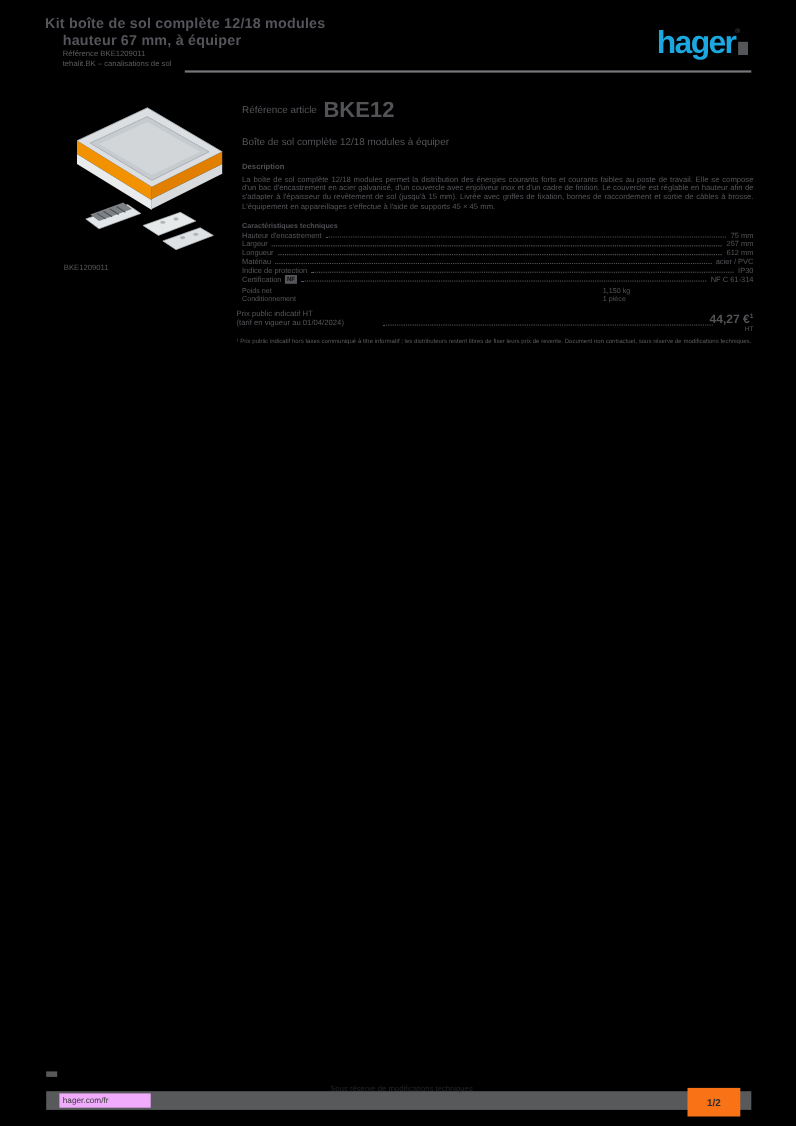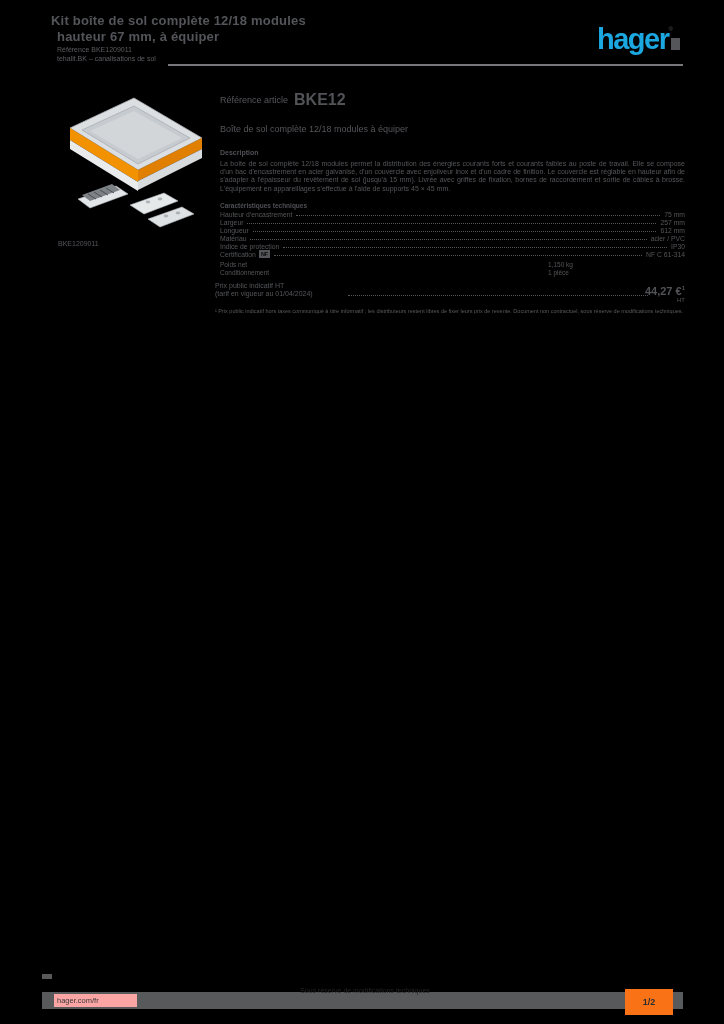--- a/index.html
+++ b/index.html
@@ -14,21 +14,21 @@
   
   .title-line { font-weight:bold; font-size:13px; line-height:15px; color:#54555A; letter-spacing:.2px; }
   .sub-line  { font-size:7px; line-height:8.5px; color:#5c5d61; }
   #logo { font-weight:800; font-size:29px; letter-spacing:-1.5px; line-height:27px; }
   #logo-mark { width:9px; height:12px; background:#55565A; display:inline-block; }
   #logo-reg { font-size:6px; color:#55565A; vertical-align:top; }
   #header-rule { background:#77787B; }
 
   
   .ref-label { font-size:9px; color:#55565A; }
-  .ref-value { font-size:16px; font-weight:bold; color:#525357; margin-left:6px; }
+  .ref-value { font-size:20px; font-weight:bold; color:#525357; margin-left:6px; }
   .designation { font-size:9px; color:#55565A; }
   .h-small { font-size:7px; font-weight:bold; color:#4f5054; }
   .paragraph {
     font-size:7px; line-height:8.2px; text-align:justify; color:#55565A;
     width:465px;
   }
   .spec-table { width:465px; }
   .spec-row { display:flex; align-items:flex-end; height:8px; font-size:6.8px; color:#55565A; }
   .spec-row .lbl { white-space:nowrap; }
   .spec-row .leader { flex:1; border-bottom:1px dotted #55565A; margin:0 4px 2px 4px; }
@@ -42,37 +42,37 @@
   .info-row .spacer { flex:0 0 198px; }
   .price-line { font-size:7px; line-height:8px; color:#55565A; }
   .price-leader { border-bottom:1px dotted #55565A; }
   .price-value { font-size:11px; font-weight:bold; color:#525357; text-align:right; line-height:12px; }
   .price-ht { font-size:6px; text-align:right; color:#55565A; }
   .footnote { font-size:5.5px; line-height:6px; color:#5a5b5f; width:470px; }
 
   
   #footer-bar { background:#58595B; }
   #footer-web {
-    background:#fca5a5; color:#3a3a39; font-size:7.5px; line-height:13px;
+    background:#f0abfc; color:#3a3a39; font-size:7.5px; line-height:13px;
     padding-left:3px;
   }
   #footer-note { font-size:7px; color:#232427; text-align:center; }
   #footer-page {
     background:#f97316; color:#2c2d2f; font-size:9px; font-weight:bold;
     text-align:center; line-height:26px;
   }
   #footer-tick { background:#58595B; }
   .caption { font-size:7px; color:#55565A; }
 </style>
 </head>
 <body>
 
 <div id="page">
 
-  <div class="abs title-line" style="left:51px; top:13px;">Kit boîte de sol complète 12/18 modules</div>
+  <div class="abs title-line" style="left:41px; top:13px;">Kit boîte de sol complète 12/18 modules</div>
   <div class="abs title-line" style="left:57px; top:29px;">hauteur 67 mm, à équiper</div>
   <div class="abs sub-line" style="left:57px; top:46px;">Référence BKE1209011</div>
   <div class="abs sub-line" style="left:57px; top:54.5px;">tehalit.BK – canalisations de sol</div>
 
   <div class="abs" style="left:597px; top:26px;">
     <span id="logo" style="color:#1BA7E0;">hager</span><span id="logo-reg">®</span>
   </div>
   <div class="abs" id="logo-mark" style="left:671px; top:38px;"></div>
 
   <div class="abs" id="header-rule" style="left:168px; top:64px; width:515px; height:2px;"></div>

